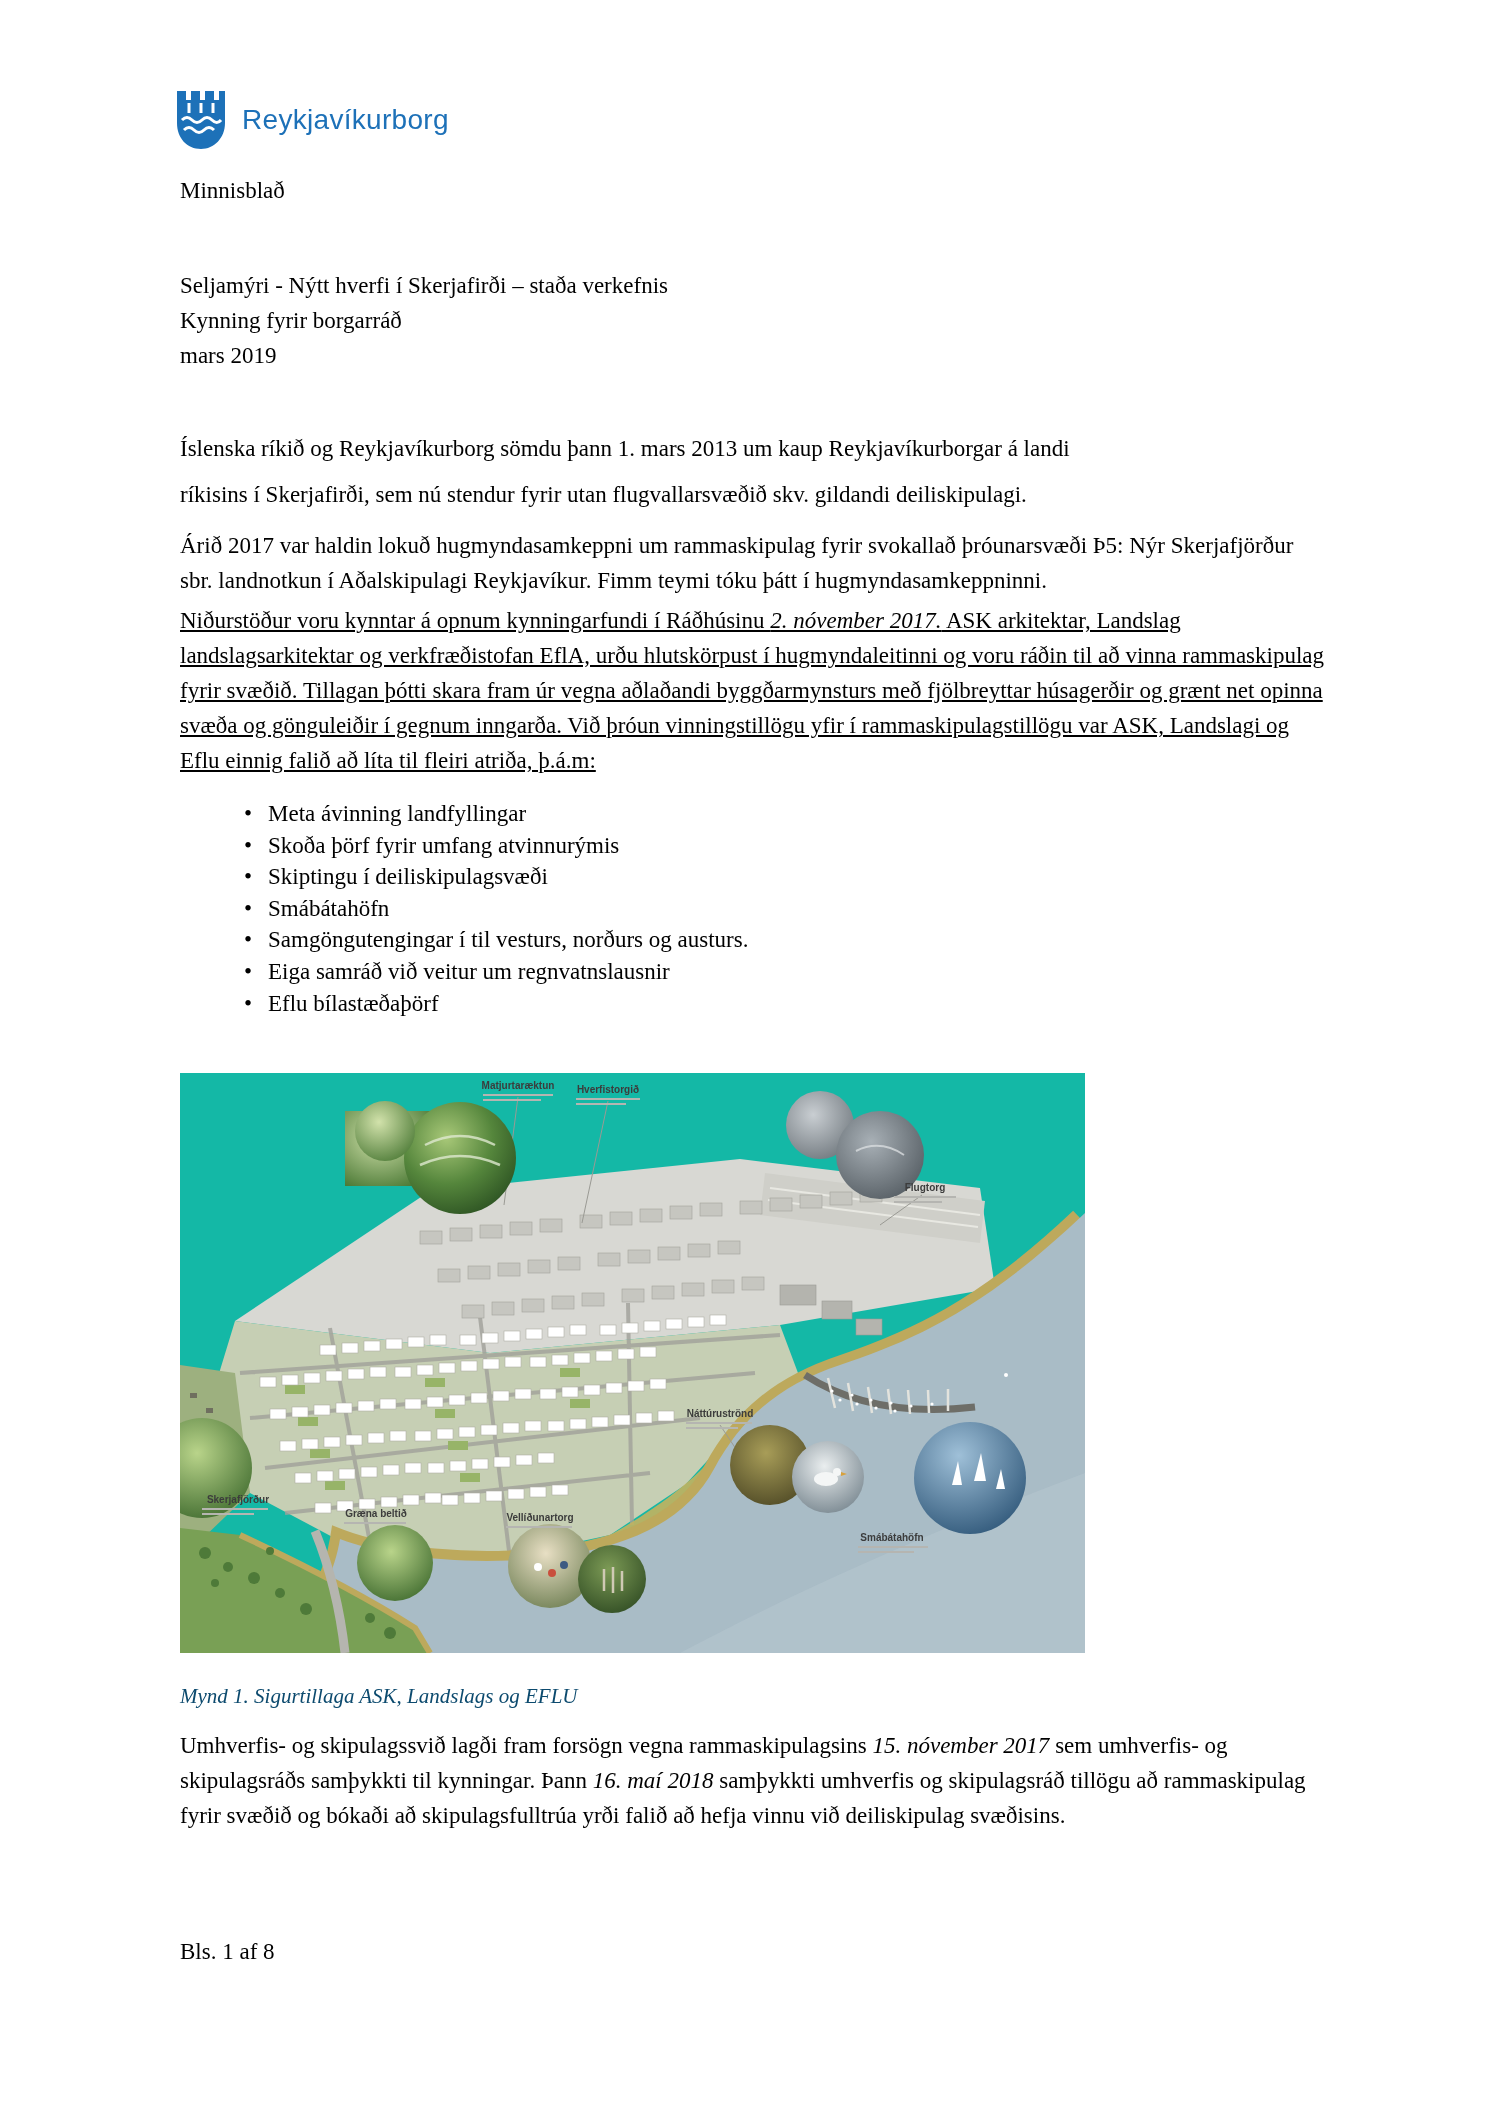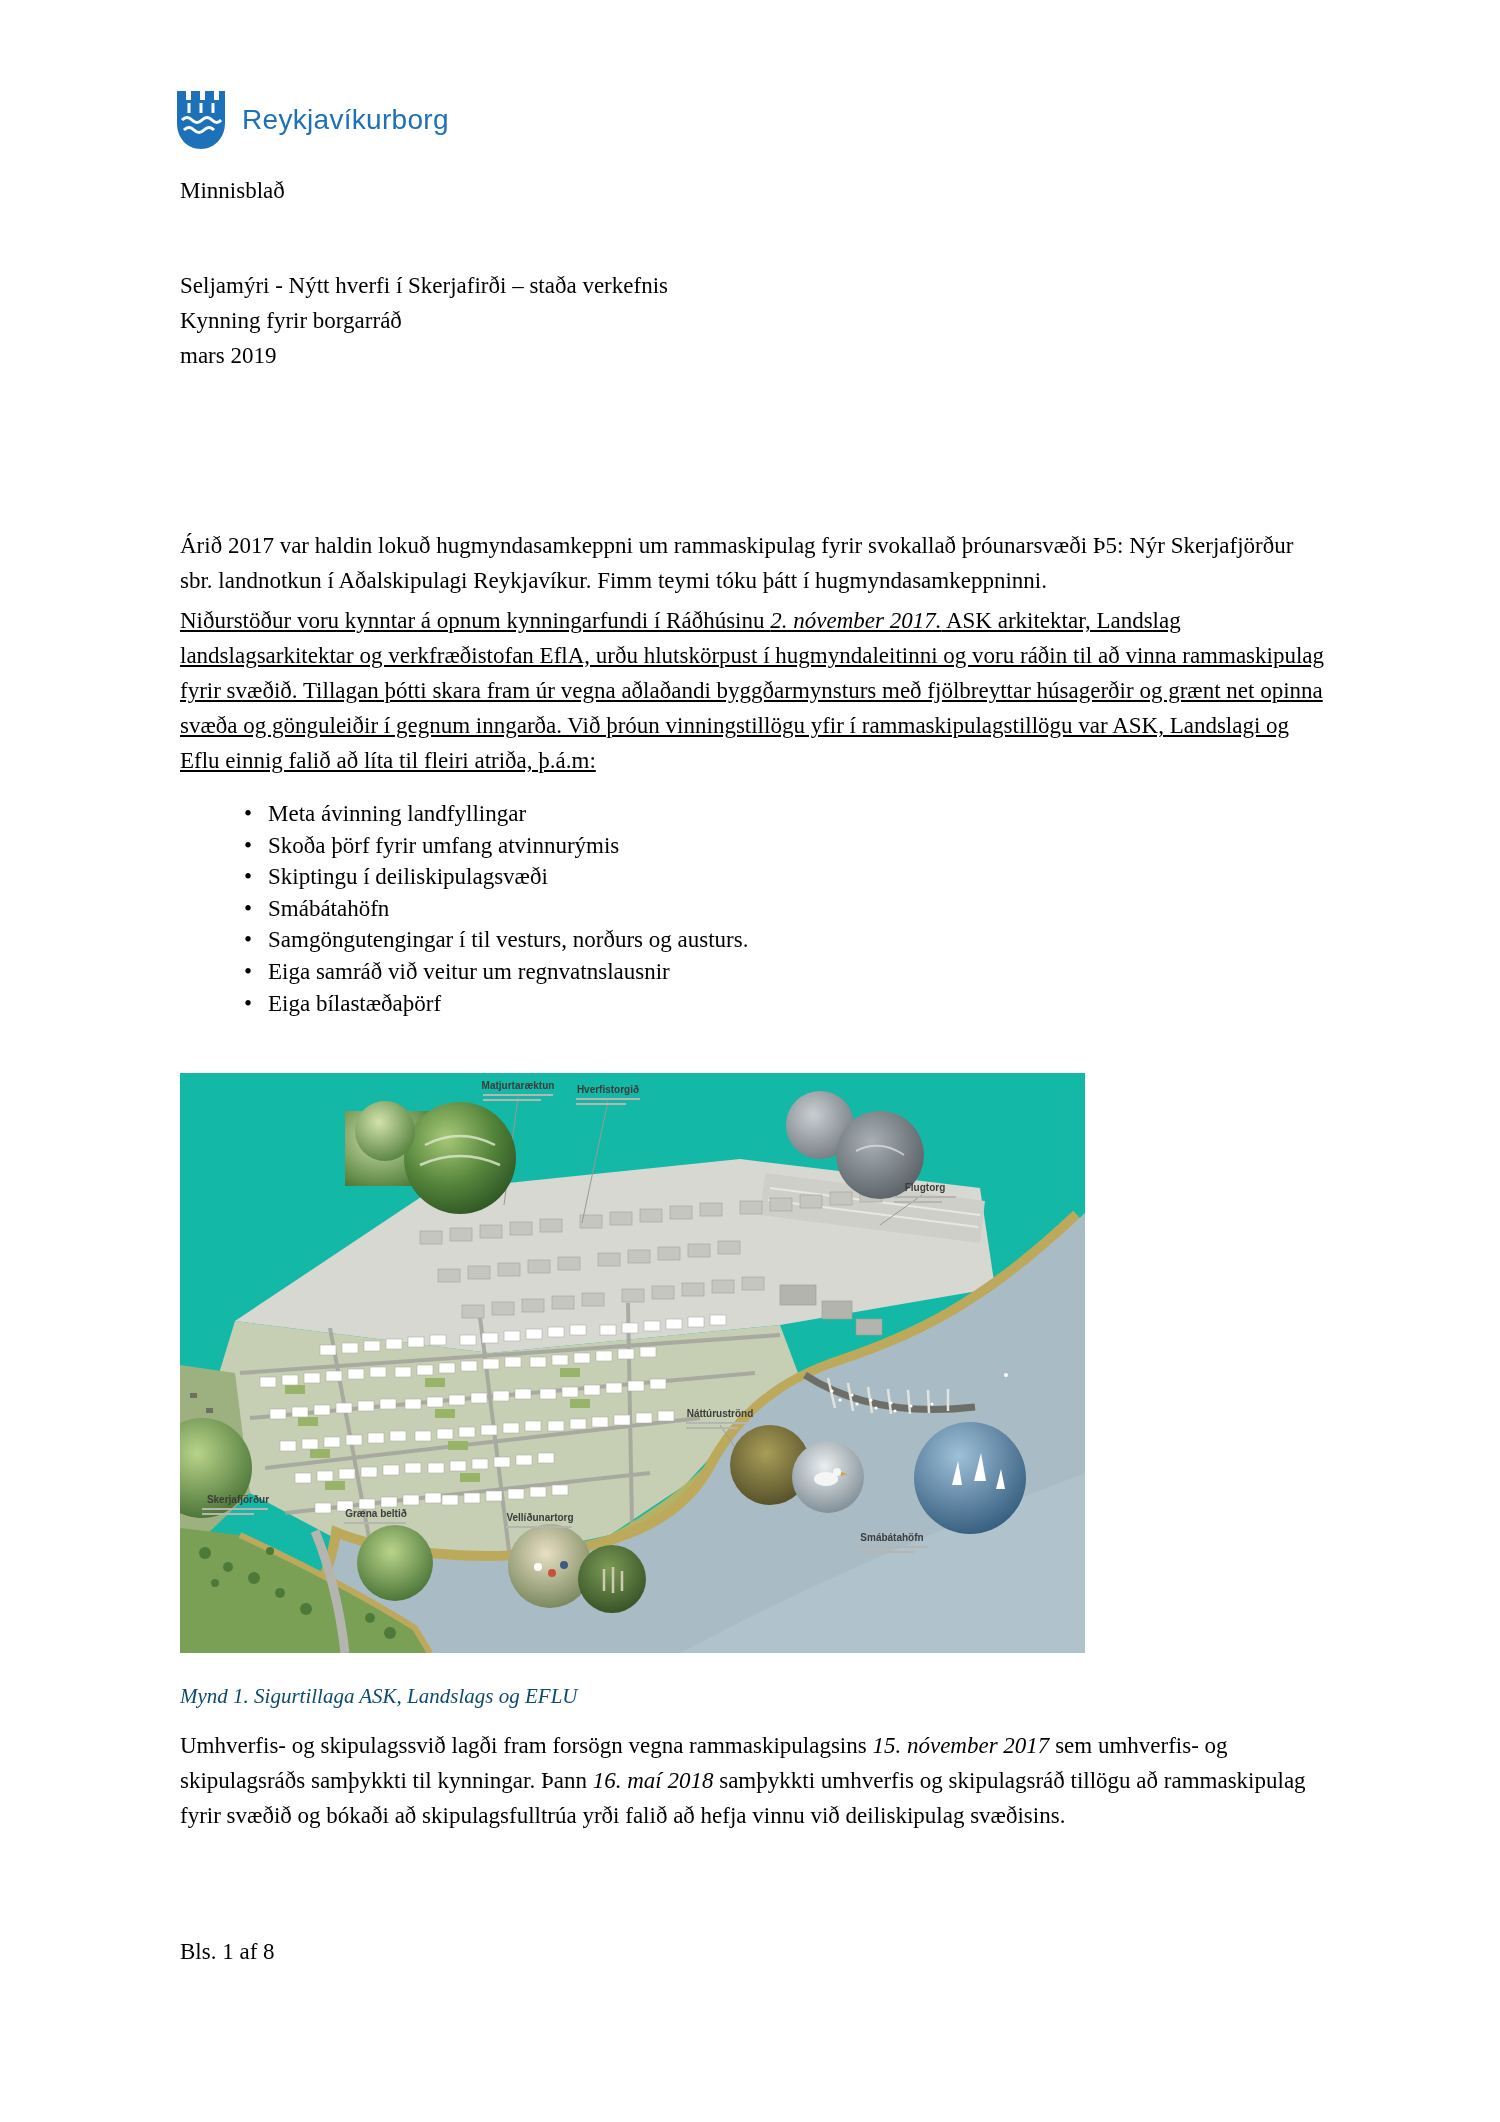--- a/index.html
+++ b/index.html
@@ -50,20 +50,24 @@
   </div>
 
   <div class="abs doc-type">Minnisblað</div>
 
   <div class="abs title-block">
     <div>Seljamýri - Nýtt hverfi í Skerjafirði – staða verkefnis</div>
     <div>Kynning fyrir borgarráð</div>
     <div>mars 2019</div>
   </div>
 
+  <div class="abs body-text intro">
+    <div>Íslenska ríkið og Reykjavíkurborg sömdu þann 1. mars 2013 um kaup Reykjavíkurborgar á landi</div>
+    <div>ríkisins í Skerjafirði, sem nú stendur fyrir utan flugvallarsvæðið skv. gildandi deiliskipulagi.</div>
+  </div>
 
   <div class="abs body-text p2">Árið 2017 var haldin lokuð hugmyndasamkeppni um rammaskipulag fyrir svokallað þróunarsvæði Þ5: Nýr Skerjafjörður sbr. landnotkun í Aðalskipulagi Reykjavíkur. Fimm teymi tóku þátt í hugmyndasamkeppninni.</div>
 
   <div class="abs body-text p3"><span>Niðurstöður voru kynntar á opnum kynningarfundi í Ráðhúsinu </span><em>2. nóvember 2017.</em><span> ASK arkitektar, Landslag landslagsarkitektar og verkfræðistofan EflA, urðu hlutskörpust í hugmyndaleitinni og voru ráðin til að vinna rammaskipulag fyrir svæðið. Tillagan þótti skara fram úr vegna aðlaðandi byggðarmynsturs með fjölbreyttar húsagerðir og grænt net opinna svæða og gönguleiðir í gegnum inngarða. Við þróun vinningstillögu yfir í rammaskipulagstillögu var ASK, Landslagi og Eflu einnig falið að líta til fleiri atriða, þ.á.m:</span></div>
 
   <ul class="abs bullets">
     <li>
         <span>Meta ávinning landfyllingar</span>
       </li>
     <li>
@@ -75,21 +79,21 @@
     <li>
         <span>Smábátahöfn</span>
       </li>
     <li>
         <span>Samgöngutengingar í til vesturs, norðurs og austurs.</span>
       </li>
     <li>
         <span>Eiga samráð við veitur um regnvatnslausnir</span>
       </li>
     <li>
-        <span>Eiga bílastæðaþörf</span>
+        <span>Eflu bílastæðaþörf</span>
       </li>
   </ul>
 
   <div class="abs figure-wrap">
     <svg width="905" height="580" viewBox="0 0 905 580">
       <defs>
         <radialGradient id="gGreen1" cx="38%" cy="32%" r="75%">
             <stop offset="0%" stop-color="#a8c878"></stop>
             <stop offset="55%" stop-color="#55863c"></stop>
             <stop offset="100%" stop-color="#2c5222"></stop>

